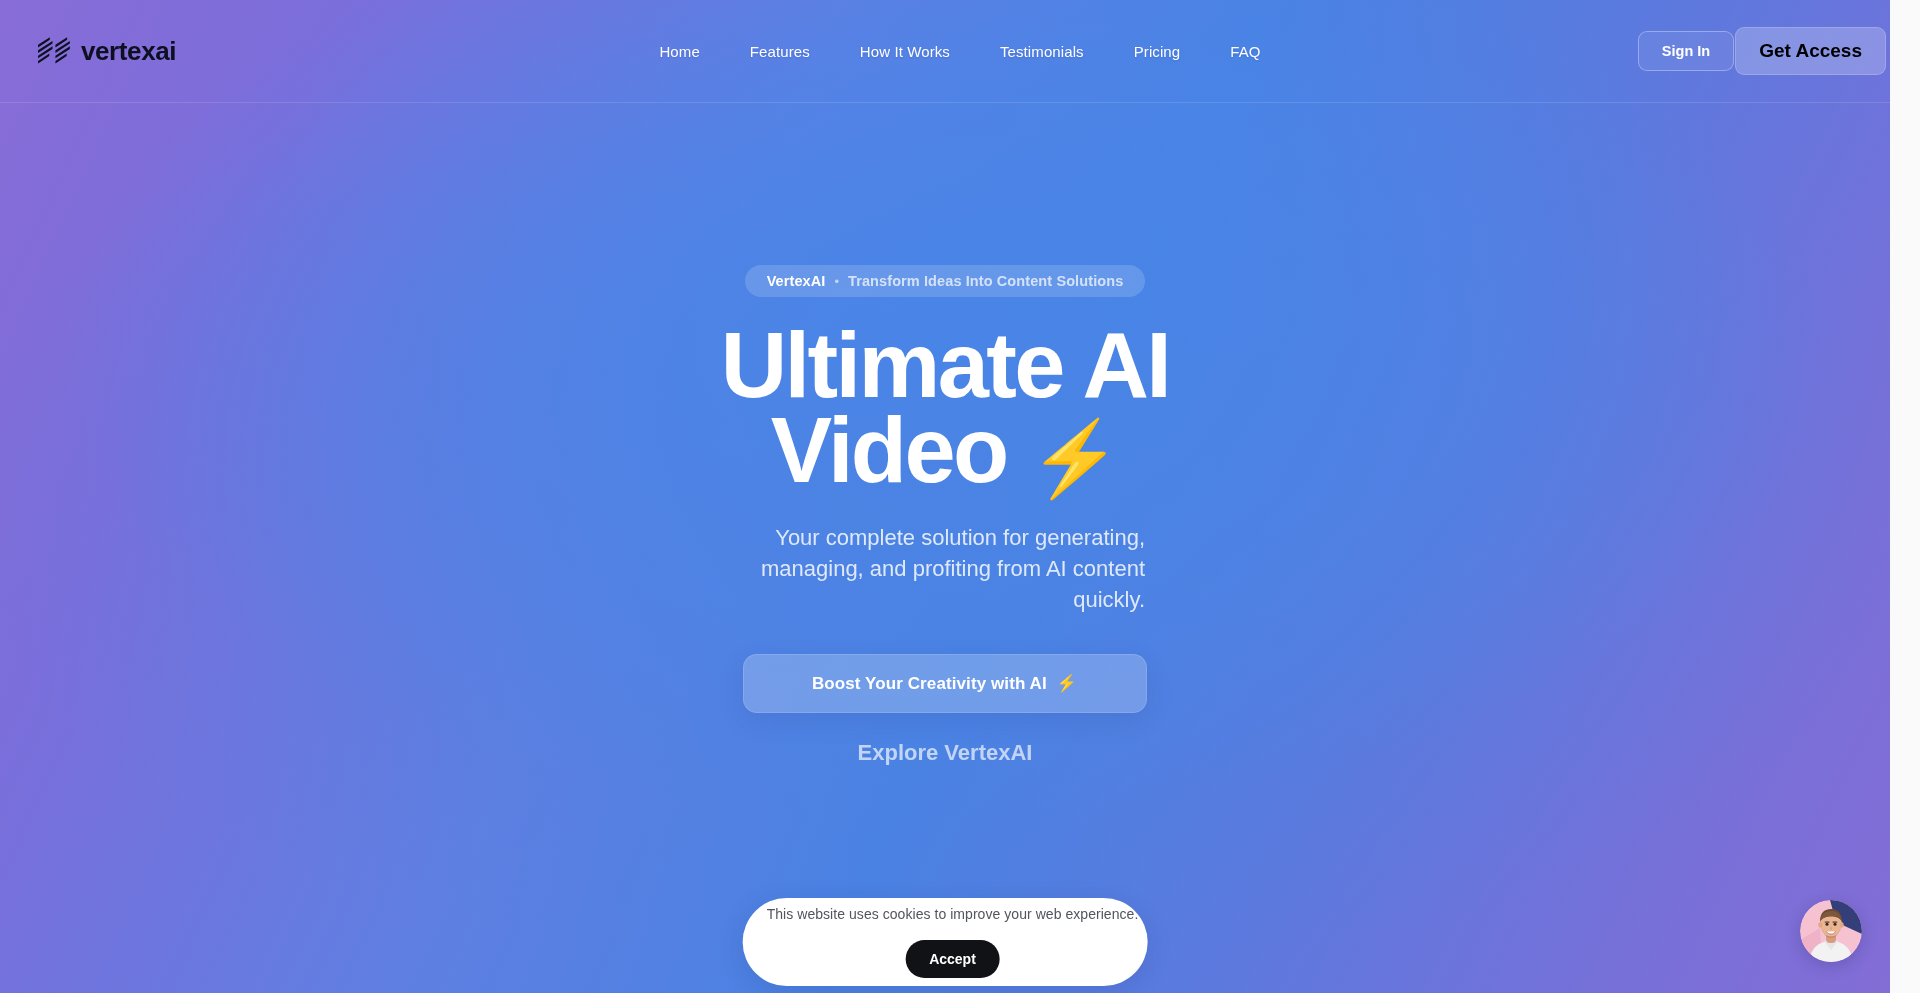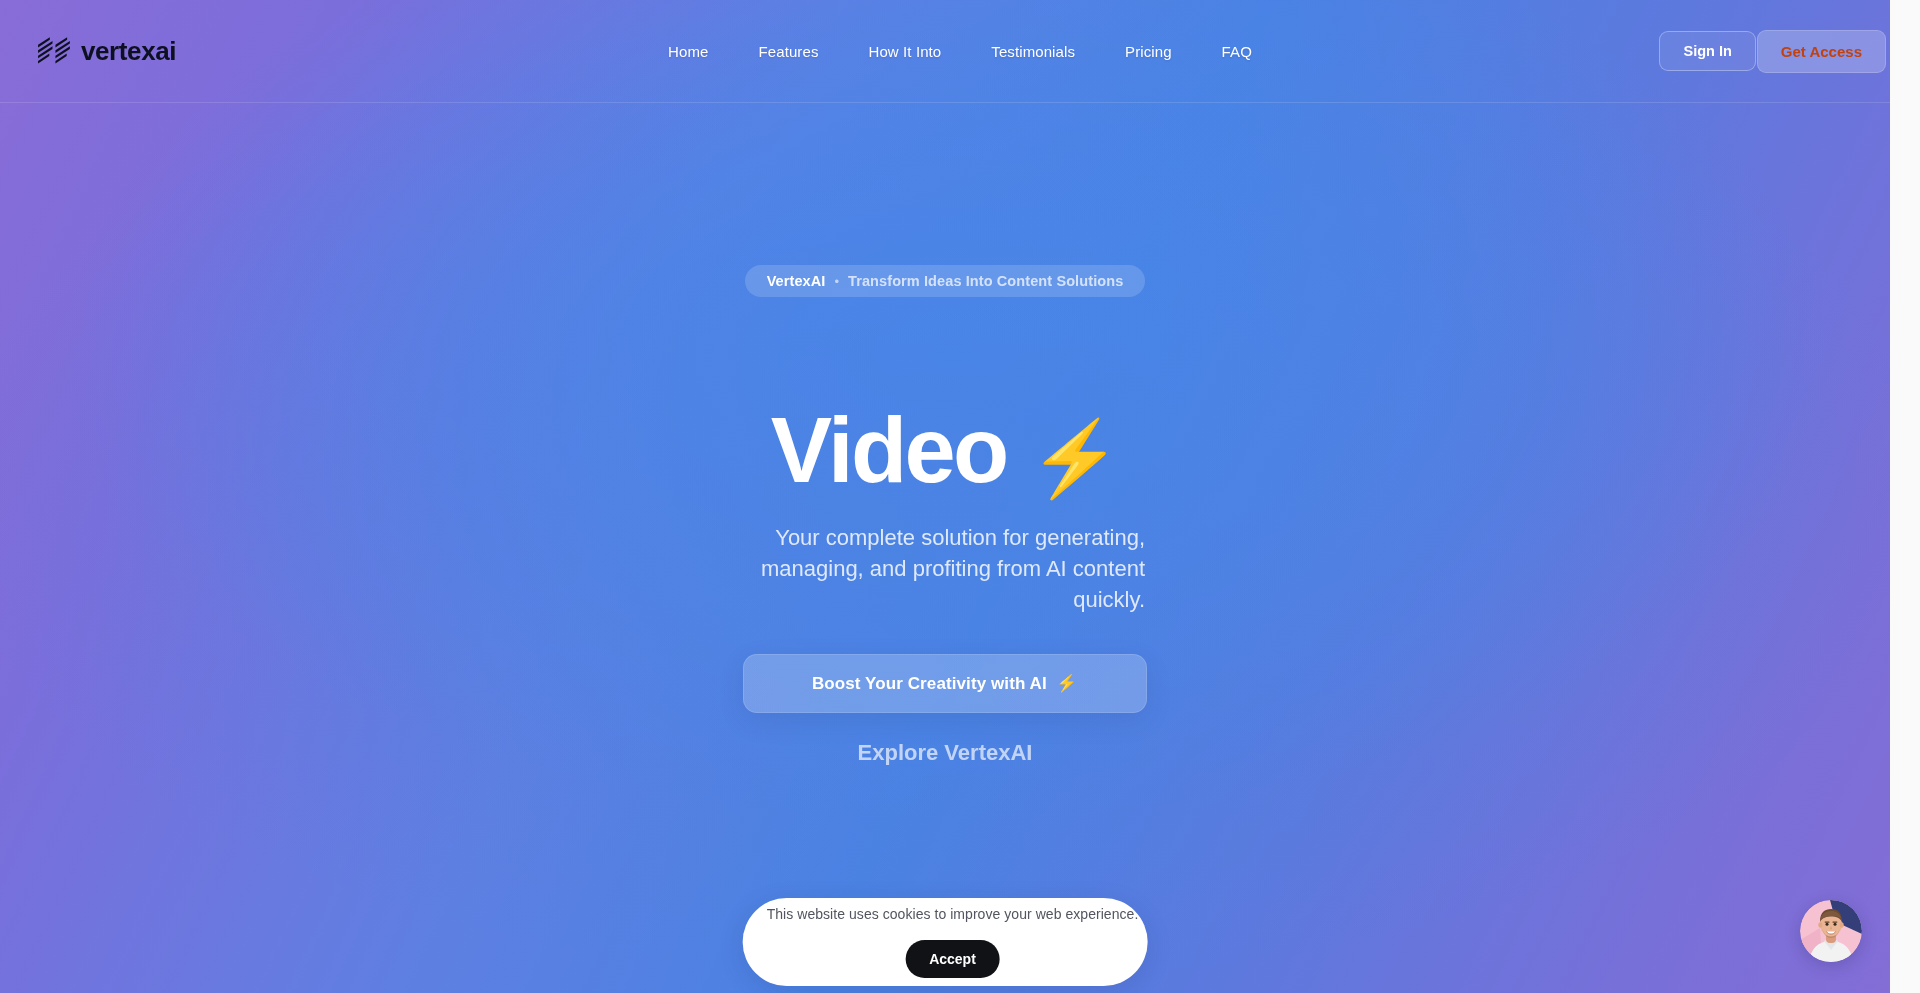--- a/index.html
+++ b/index.html
@@ -103,23 +103,23 @@
     font-weight: 600;
     color: #ffffff;
     border: 1px solid rgba(255,255,255,0.32);
     background: rgba(255,255,255,0.07);
     cursor: pointer;
     white-space: nowrap;
   }
   .btn-solid {
     padding: 12px 23px;
     border-radius: 9px;
-    font-size: 15px;
+    font-size: 19px;
     font-weight: 600;
-    color: #c2410c;
+    color: #000000;
     border: 1px solid rgba(255,255,255,0.18);
     background: rgba(255,255,255,0.22);
     cursor: pointer;
     white-space: nowrap;
   }
 
   
   .hero {
     position: absolute;
     left: 0; right: 0;
@@ -267,42 +267,42 @@
             <path d="M32.5 18.6 L20.5 26.6 L20.5 29.4 L32.5 21.4 Z"></path>
           </g>
         </svg>
       </span>
       <span class="brand-name">vertexai</span>
     </div>
 
     <nav class="nav">
       <span class="nav-item">Home</span>
       <span class="nav-item">Features</span>
-      <span class="nav-item">How It Into</span>
+      <span class="nav-item">How It Works</span>
       <span class="nav-item">Testimonials</span>
       <span class="nav-item">Pricing</span>
       <span class="nav-item">FAQ</span>
     </nav>
 
     <div class="header-actions">
       <button class="btn-ghost">Sign In</button>
       <button class="btn-solid">Get Access</button>
     </div>
   </div>
 
   <div class="hero">
 
     <div class="badge">
       <span class="badge-brand">VertexAI</span>
       <span class="badge-dot">•</span>
       <span class="badge-text">Transform Ideas Into Content Solutions</span>
     </div>
 
     <h1 class="headline">
-      <br>
+      <span>Ultimate AI</span><br>
       <span>Video</span>
       <span class="bolt">⚡</span>
     </h1>
 
     <p class="subhead">Your complete solution for generating, managing, and profiting from AI content quickly.</p>
 
     <button class="cta">
       <span>Boost Your Creativity with AI</span>
       <span class="bolt">⚡</span>
     </button>

